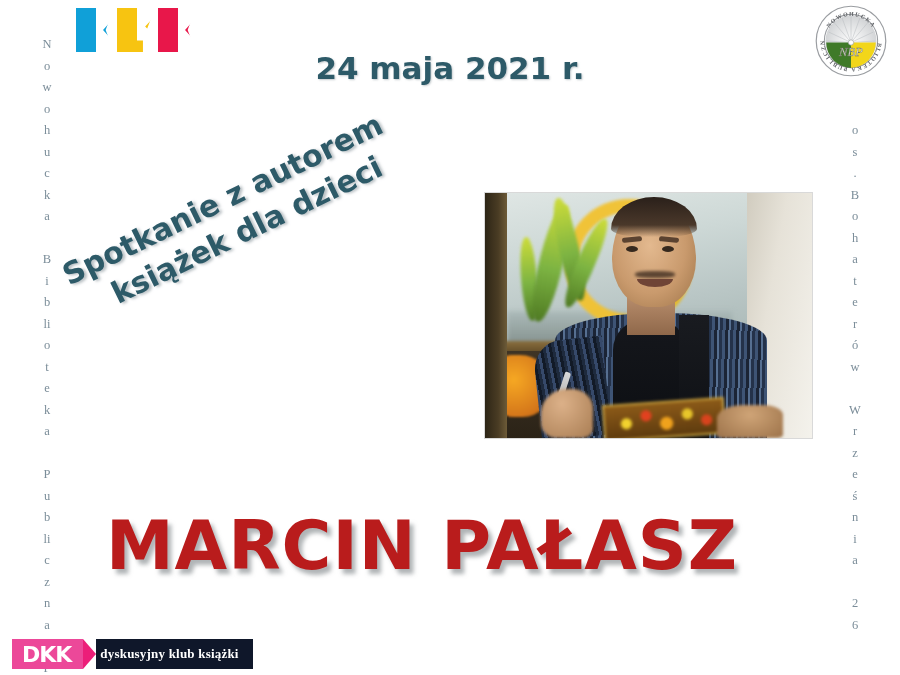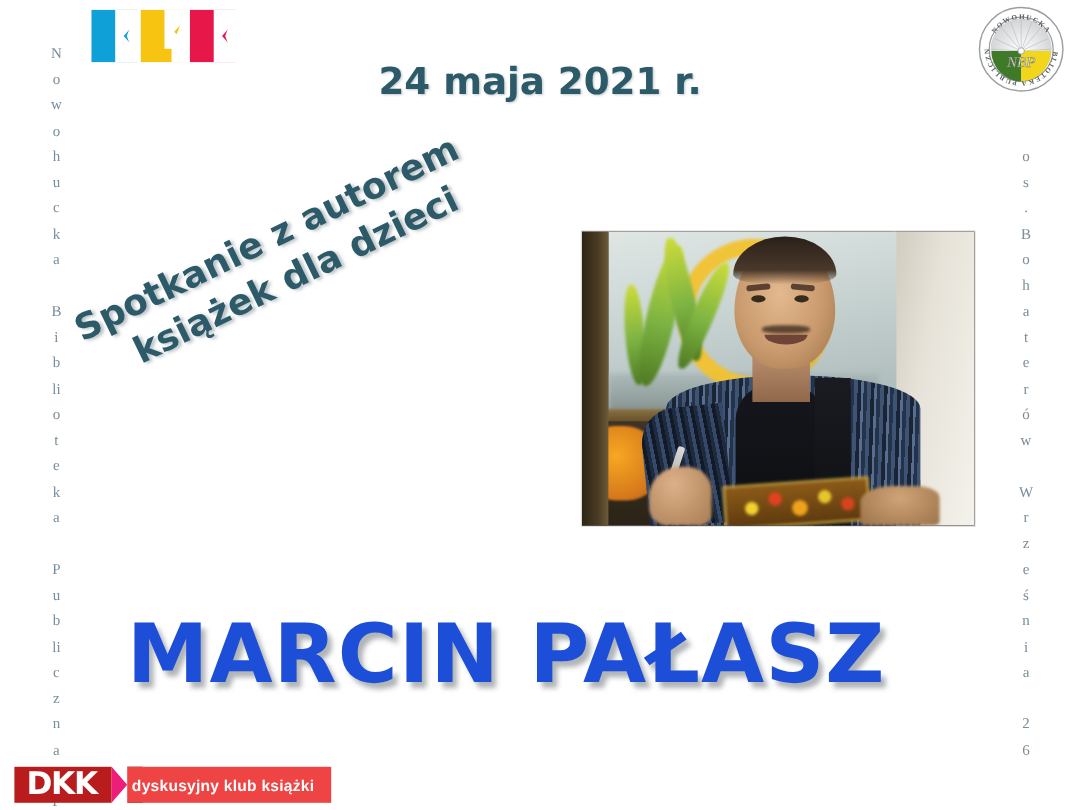--- a/index.html
+++ b/index.html
@@ -266,55 +266,55 @@
   
   #name {
     position: absolute;
     left: 0; top: 512px;
     width: 844px;
     text-align: center;
     font-family: "DejaVu Sans", sans-serif;
     font-weight: bold;
     font-size: 68px;
     line-height: 1;
-    color: #1d4ed8;
+    color: #b91c1c;
     letter-spacing: 1px;
     text-shadow: 4px 5px 4px rgba(150,155,158,0.75);
   }
 
   
   #dkk {
     position: absolute;
     left: 12px; top: 639px;
     height: 30px;
     display: flex;
     align-items: stretch;
   }
   #dkk-mark {
-    background: #b91c1c;
+    background: #ec4899;
     padding: 0 12px 0 10px;
     display: flex; align-items: center;
     font-family: "DejaVu Sans", sans-serif;
     font-weight: bold;
-    font-size: 26px;
+    font-size: 22px;
     color: #ffffff;
     letter-spacing: -1px;
   }
   #dkk-arrow {
     width: 0; height: 0;
     border-top: 15px solid transparent;
     border-bottom: 15px solid transparent;
     border-left: 13px solid #ec1e79;
   }
   #dkk-words {
-    background: #ef4444;
+    background: #0f172a;
     display: flex; align-items: center;
     padding: 0 14px 0 4px;
     margin-left: -13px;
-    font-family: Liberation Sans, sans-serif;
+    font-family: Liberation Serif, serif;
     font-weight: bold;
     font-size: 13px;
     color: #ffffff;
     letter-spacing: 0.2px;
   }
   #dkk-wedge {
     width: 0; height: 0;
     border-top: 15px solid #111111;
     border-bottom: 15px solid #111111;
     border-left: 13px solid transparent;

